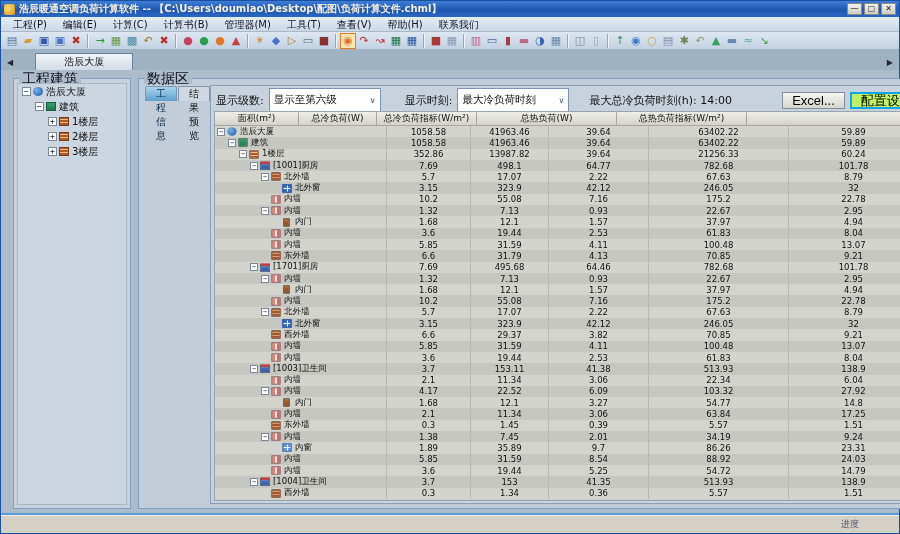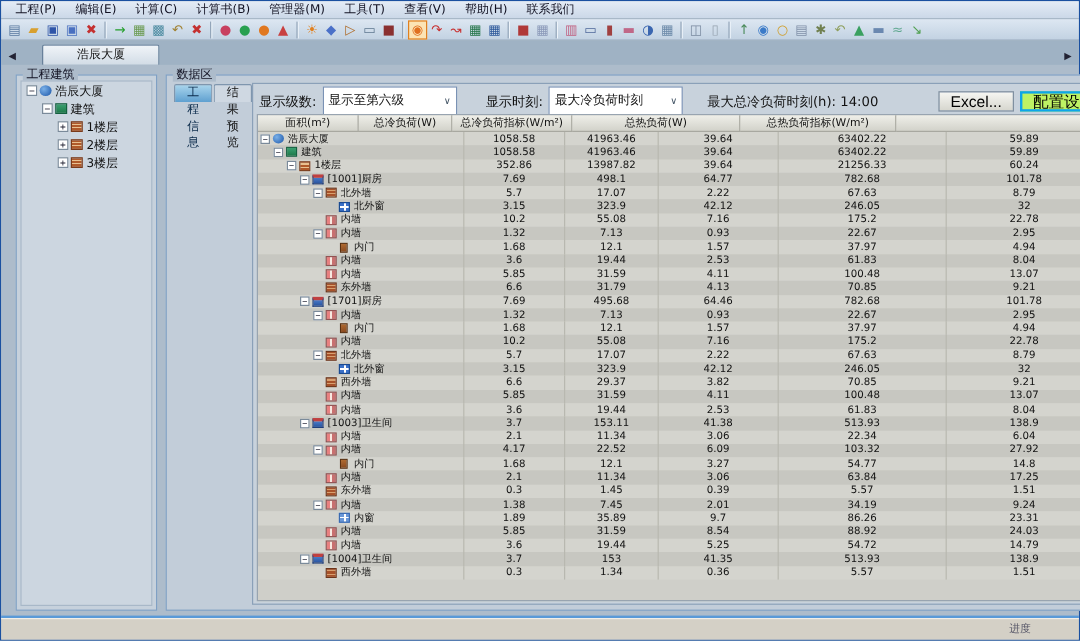--- a/index.html
+++ b/index.html
@@ -26,21 +26,21 @@
 
   
   .workarea { flex:1; display:flex; flex-direction:column; background:#adbccb; border-bottom:2px solid #5a9ad8; }
   .tabstrip { height:20px; flex:0 0 20px; display:flex; align-items:flex-end; background:#9fb2c4; padding:0 2px; }
   .nav-arrow { font-size:8px; color:#223; padding:0 4px 3px 4px; }
   .doc-tab { background:linear-gradient(#f0f4f8,#d2dce6); border:1px solid #68809a; border-bottom:none; height:17px; padding:0 28px; font-size:10px; line-height:16px; margin-left:18px; border-radius:2px 2px 0 0; }
   .tab-spacer { flex:1; }
 
   .panels { flex:1; display:flex; padding:8px 5px 4px 12px; gap:7px; }
   .group-box { position:relative; border:1px solid #7fa0c4; background:#c6d1dc; }
-  .gb-label { position:absolute; top:-6px; left:5px; background:#adbccb; padding:0 3px; font-size:10px; color:#112; line-height:11px; }
+  .gb-label { position:absolute; top:-6px; left:5px; background:#adbccb; padding:0 3px; font-size:14px; color:#112; line-height:11px; }
   .left-panel { width:118px; flex:0 0 118px; }
   .tree-area { position:absolute; inset:4px 3px 3px 3px; background:#ccd6e0; border:1px solid #a8b8c8; overflow:hidden; }
   .tnode { display:flex; align-items:center; height:15px; white-space:nowrap; font-size:10px; }
   .xbox { width:9px; height:9px; flex:0 0 9px; border:1px solid #7a8a9a; background:#fff; font-size:8px; line-height:7px; text-align:center; color:#223; margin-right:2px; font-family:"DejaVu Sans Mono",monospace; }
   .xsp { width:11px; flex:0 0 11px; }
   .ni,.ri { width:10px; height:9px; flex:0 0 10px; margin-right:3px; display:inline-block; }
   .i-project { background:radial-gradient(circle at 35% 35%,#7ab0e8,#1a55a8); border-radius:50%; }
   .i-building { background:linear-gradient(#3aa070,#1f7a4a); border:1px solid #14603f; }
   .i-floor { background:repeating-linear-gradient(0deg,#b05a2a 0 2px,#e8c090 2px 3px); border:1px solid #7a3a1a; }
   .i-room { background:linear-gradient(#4a7ac8,#2a55a0); border:1px solid #1a3a7a; border-top:3px solid #c04040; }
@@ -95,20 +95,29 @@
   
   .statusbar { height:18px; flex:0 0 18px; background:#d4d0c6; display:flex; align-items:center; padding:0 6px; border-top:1px solid #f2efe8; font-size:9px; color:#222; }
   .sb-spacer { flex:1; }
   .sb-right { color:#556; margin-right:34px; }
 </style>
 </head>
 <body>
 
 <div class="window">
 
+  <div class="titlebar">
+    <span class="app-icon"></span>
+    <span class="title-text">浩辰暖通空调负荷计算软件 -- 【C:\Users\doumiao\Desktop\配图\负荷计算文件.chml】</span>
+    <span class="winbtns">
+      <span class="winbtn">—</span>
+      <span class="winbtn">▢</span>
+      <span class="winbtn">✕</span>
+    </span>
+  </div>
 
   <div class="menubar">
       <span class="menu-item">工程(P)</span>
       <span class="menu-item">编辑(E)</span>
       <span class="menu-item">计算(C)</span>
       <span class="menu-item">计算书(B)</span>
       <span class="menu-item">管理器(M)</span>
       <span class="menu-item">工具(T)</span>
       <span class="menu-item">查看(V)</span>
       <span class="menu-item">帮助(H)</span>

